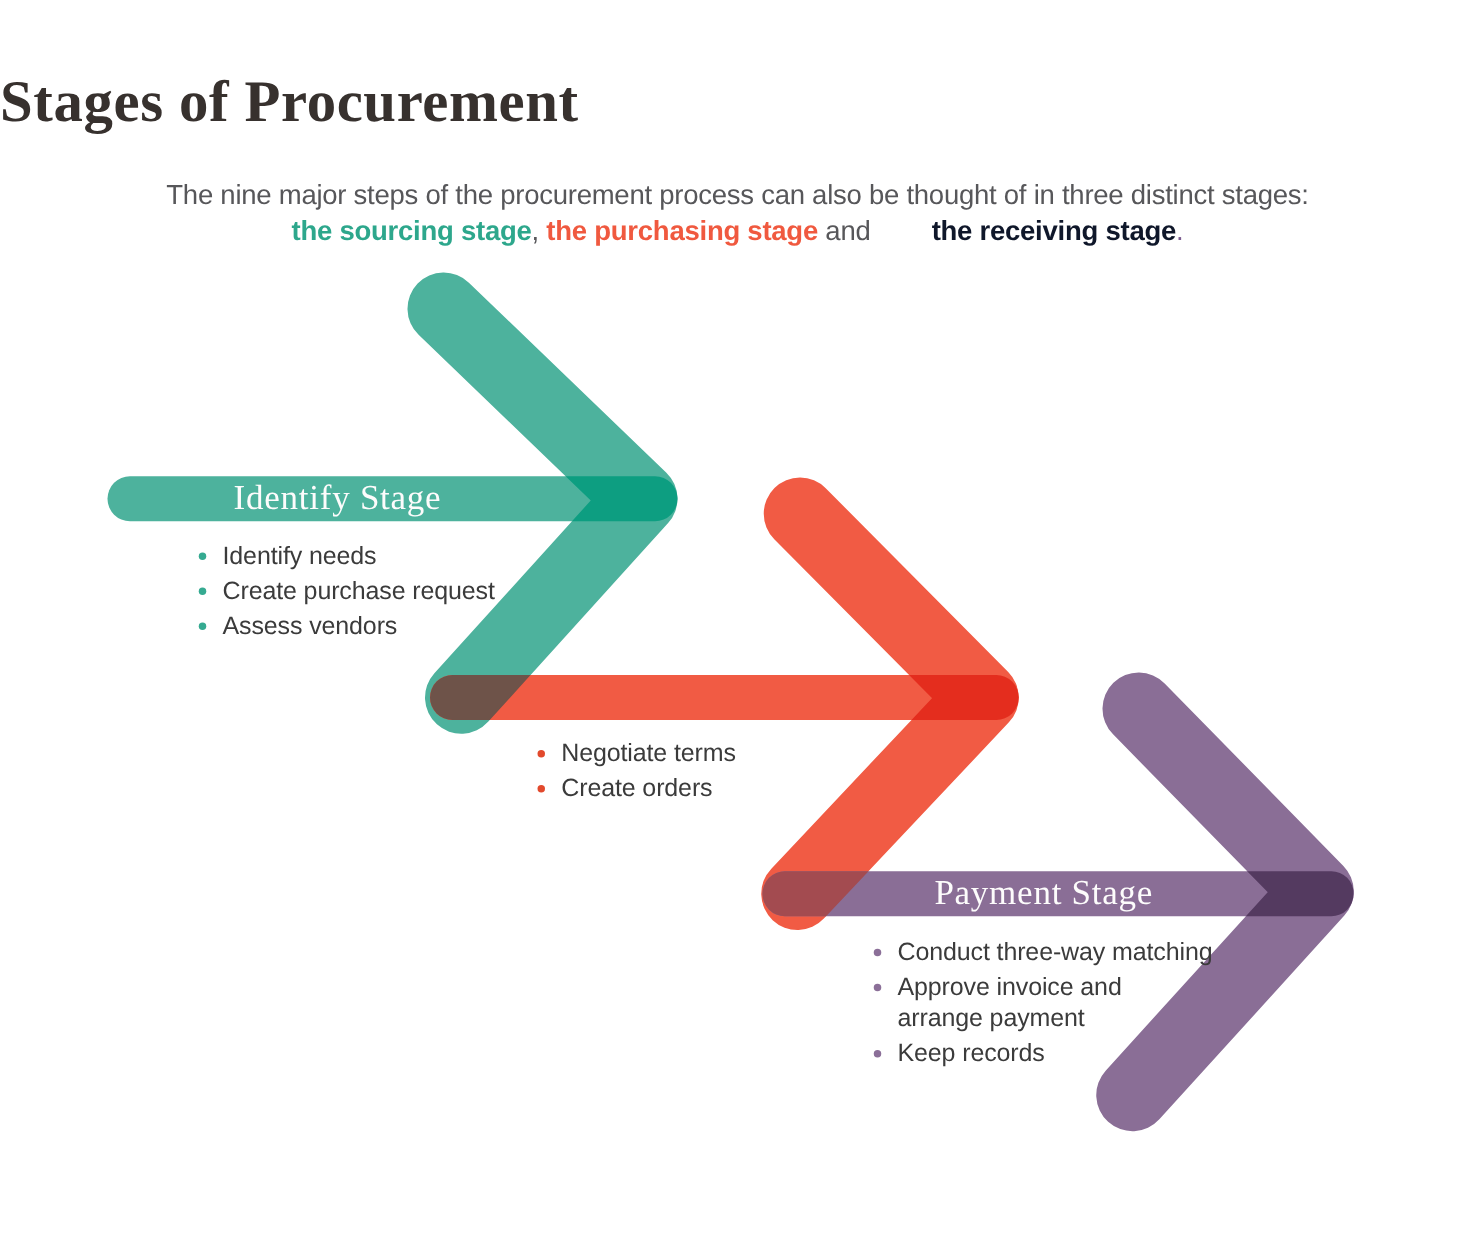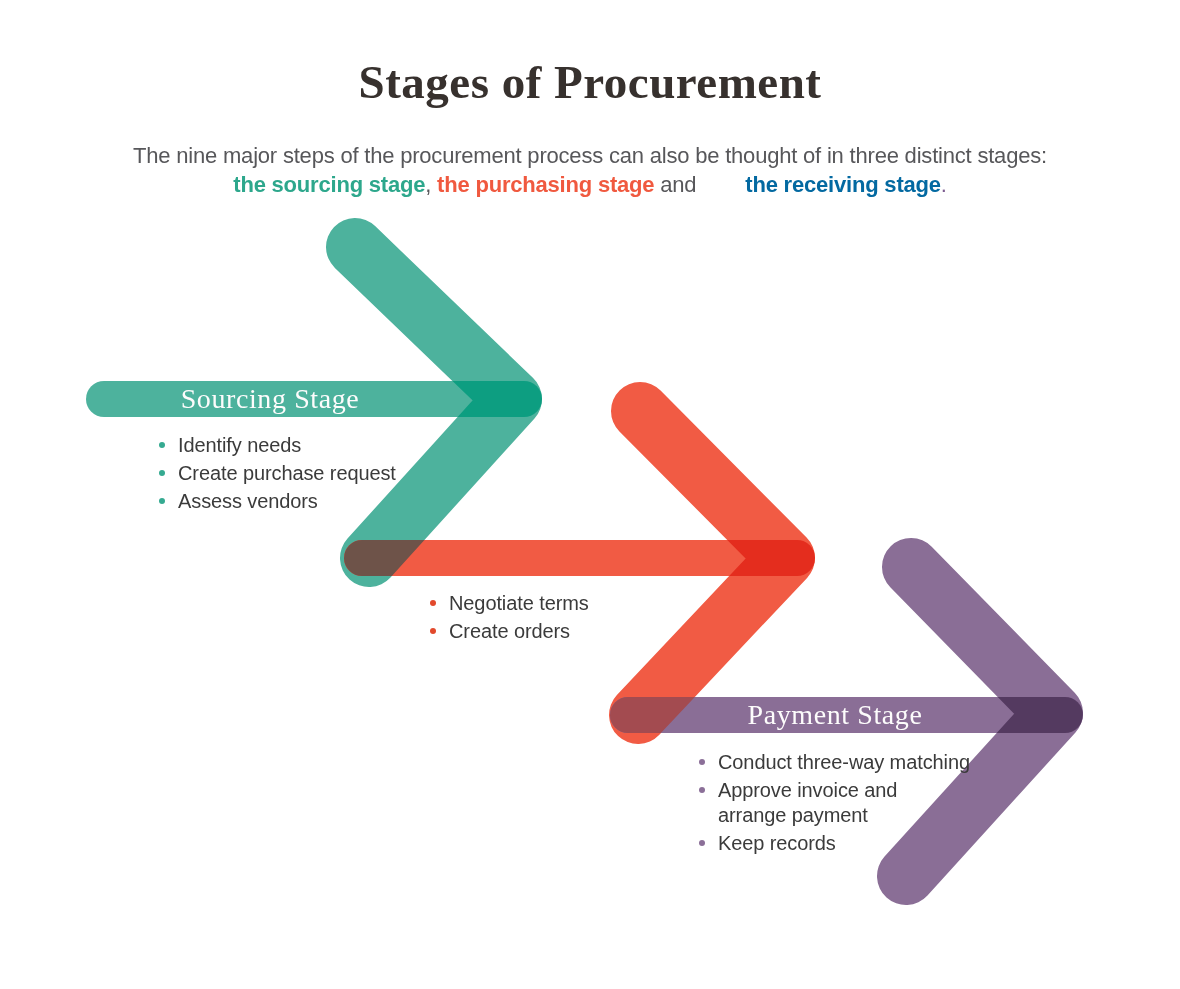--- a/index.html
+++ b/index.html
@@ -4,21 +4,21 @@
 <style>
   html,body { margin:0; padding:0; background:#ffffff; }
   body {
     width:1180px; height:989px; overflow:hidden;
     font-family:"Liberation Sans", sans-serif;
   }
   .canvas { position:relative; width:1180px; height:989px; background:#ffffff; }
 
   .page-title {
     position:absolute; left:0; right:0; top:56px;
-    text-align:center;
+    text-align:left;
     font-family:"Liberation Serif", serif;
     font-size:47px; line-height:52px; font-weight:700;
     color:#37312e; letter-spacing:0.5px;
   }
 
   .subtitle {
     position:absolute; left:0; right:0; top:141px;
     text-align:center;
     font-size:22px; line-height:29px;
     color:#57575a; letter-spacing:-0.2px;
@@ -87,24 +87,24 @@
       <line x1="628" y1="715" x2="1065" y2="715" stroke-width="36" stroke="#8a6e96"></line>
       <path d="M640 411 L786 558 L638 715" stroke-width="58" clip-path="url(#clip-bar-3)" stroke="#a34b50"></path>
       <path d="M911 567 L1054 713 L906 876" stroke-width="58" clip-path="url(#clip-bar-3)" stroke="#543a60"></path>
     </g>
   </svg>
 
   <div class="page-title">Stages of Procurement</div>
 
   <div class="subtitle">
     <div>The nine major steps of the procurement process can also be thought of in three distinct stages:</div>
-    <div class="subtitle-line2"><span class="seg-accent" style="color: rgb(45, 167, 140);">the sourcing stage</span><span>, </span><span class="seg-accent" style="color: rgb(240, 89, 63);">the purchasing stage</span><span> and </span><span class="seg-accent" style="color: #0369a1; margin-left: 43px;">the receiving stage</span><span style="color: rgb(124, 92, 144);">.</span></div>
+    <div class="subtitle-line2"><span class="seg-accent" style="color: rgb(45, 167, 140);">the sourcing stage</span><span>, </span><span class="seg-accent" style="color: rgb(240, 89, 63);">the purchasing stage</span><span> and </span><span class="seg-accent" style="color: #0f172a; margin-left: 43px;">the receiving stage</span><span style="color: rgb(124, 92, 144);">.</span></div>
   </div>
 
-  <div class="stage-label label-sourcing">Sourcing Stage</div>
+  <div class="stage-label label-sourcing">Identify Stage</div>
   <div class="stage-label label-payment">Payment Stage</div>
 
   <ul class="bullets list-sourcing" style="--dot: #35aa91;">
     <li>Identify needs</li>
     <li>Create purchase request</li>
     <li>Assess vendors</li>
   </ul>
 
   <ul class="bullets list-purchasing" style="--dot: #e2492c;">
     <li>Negotiate terms</li>

